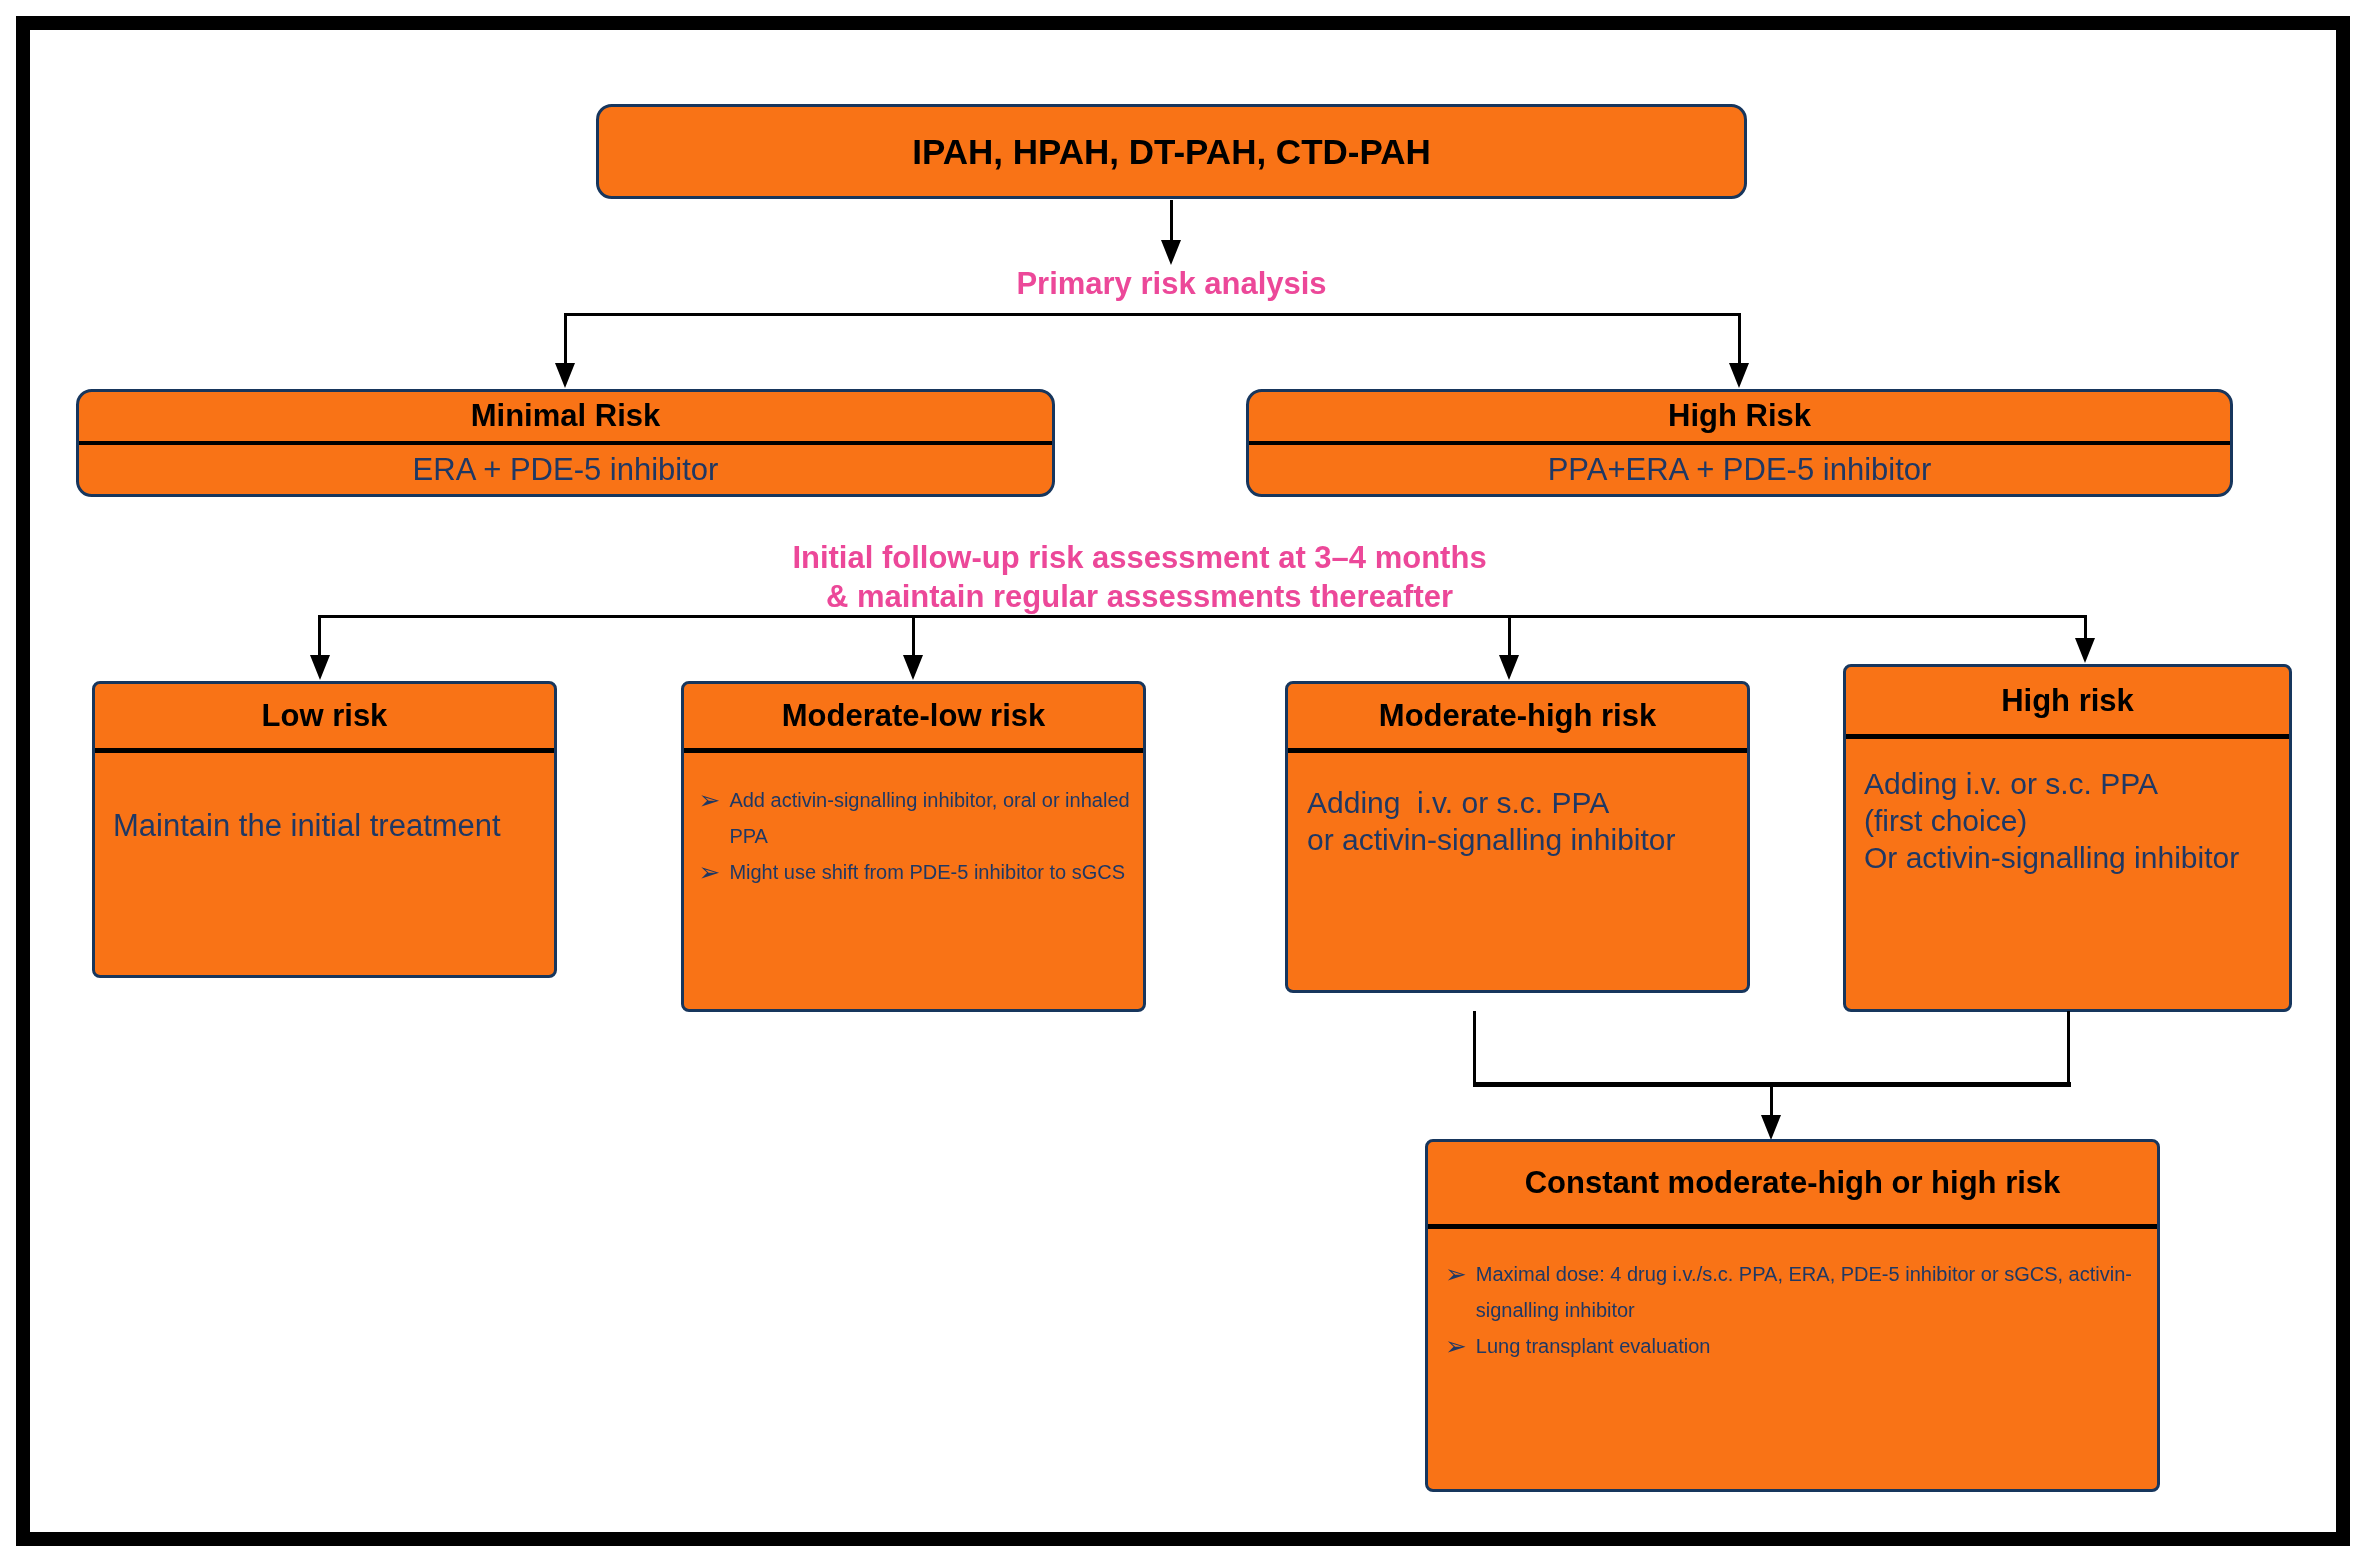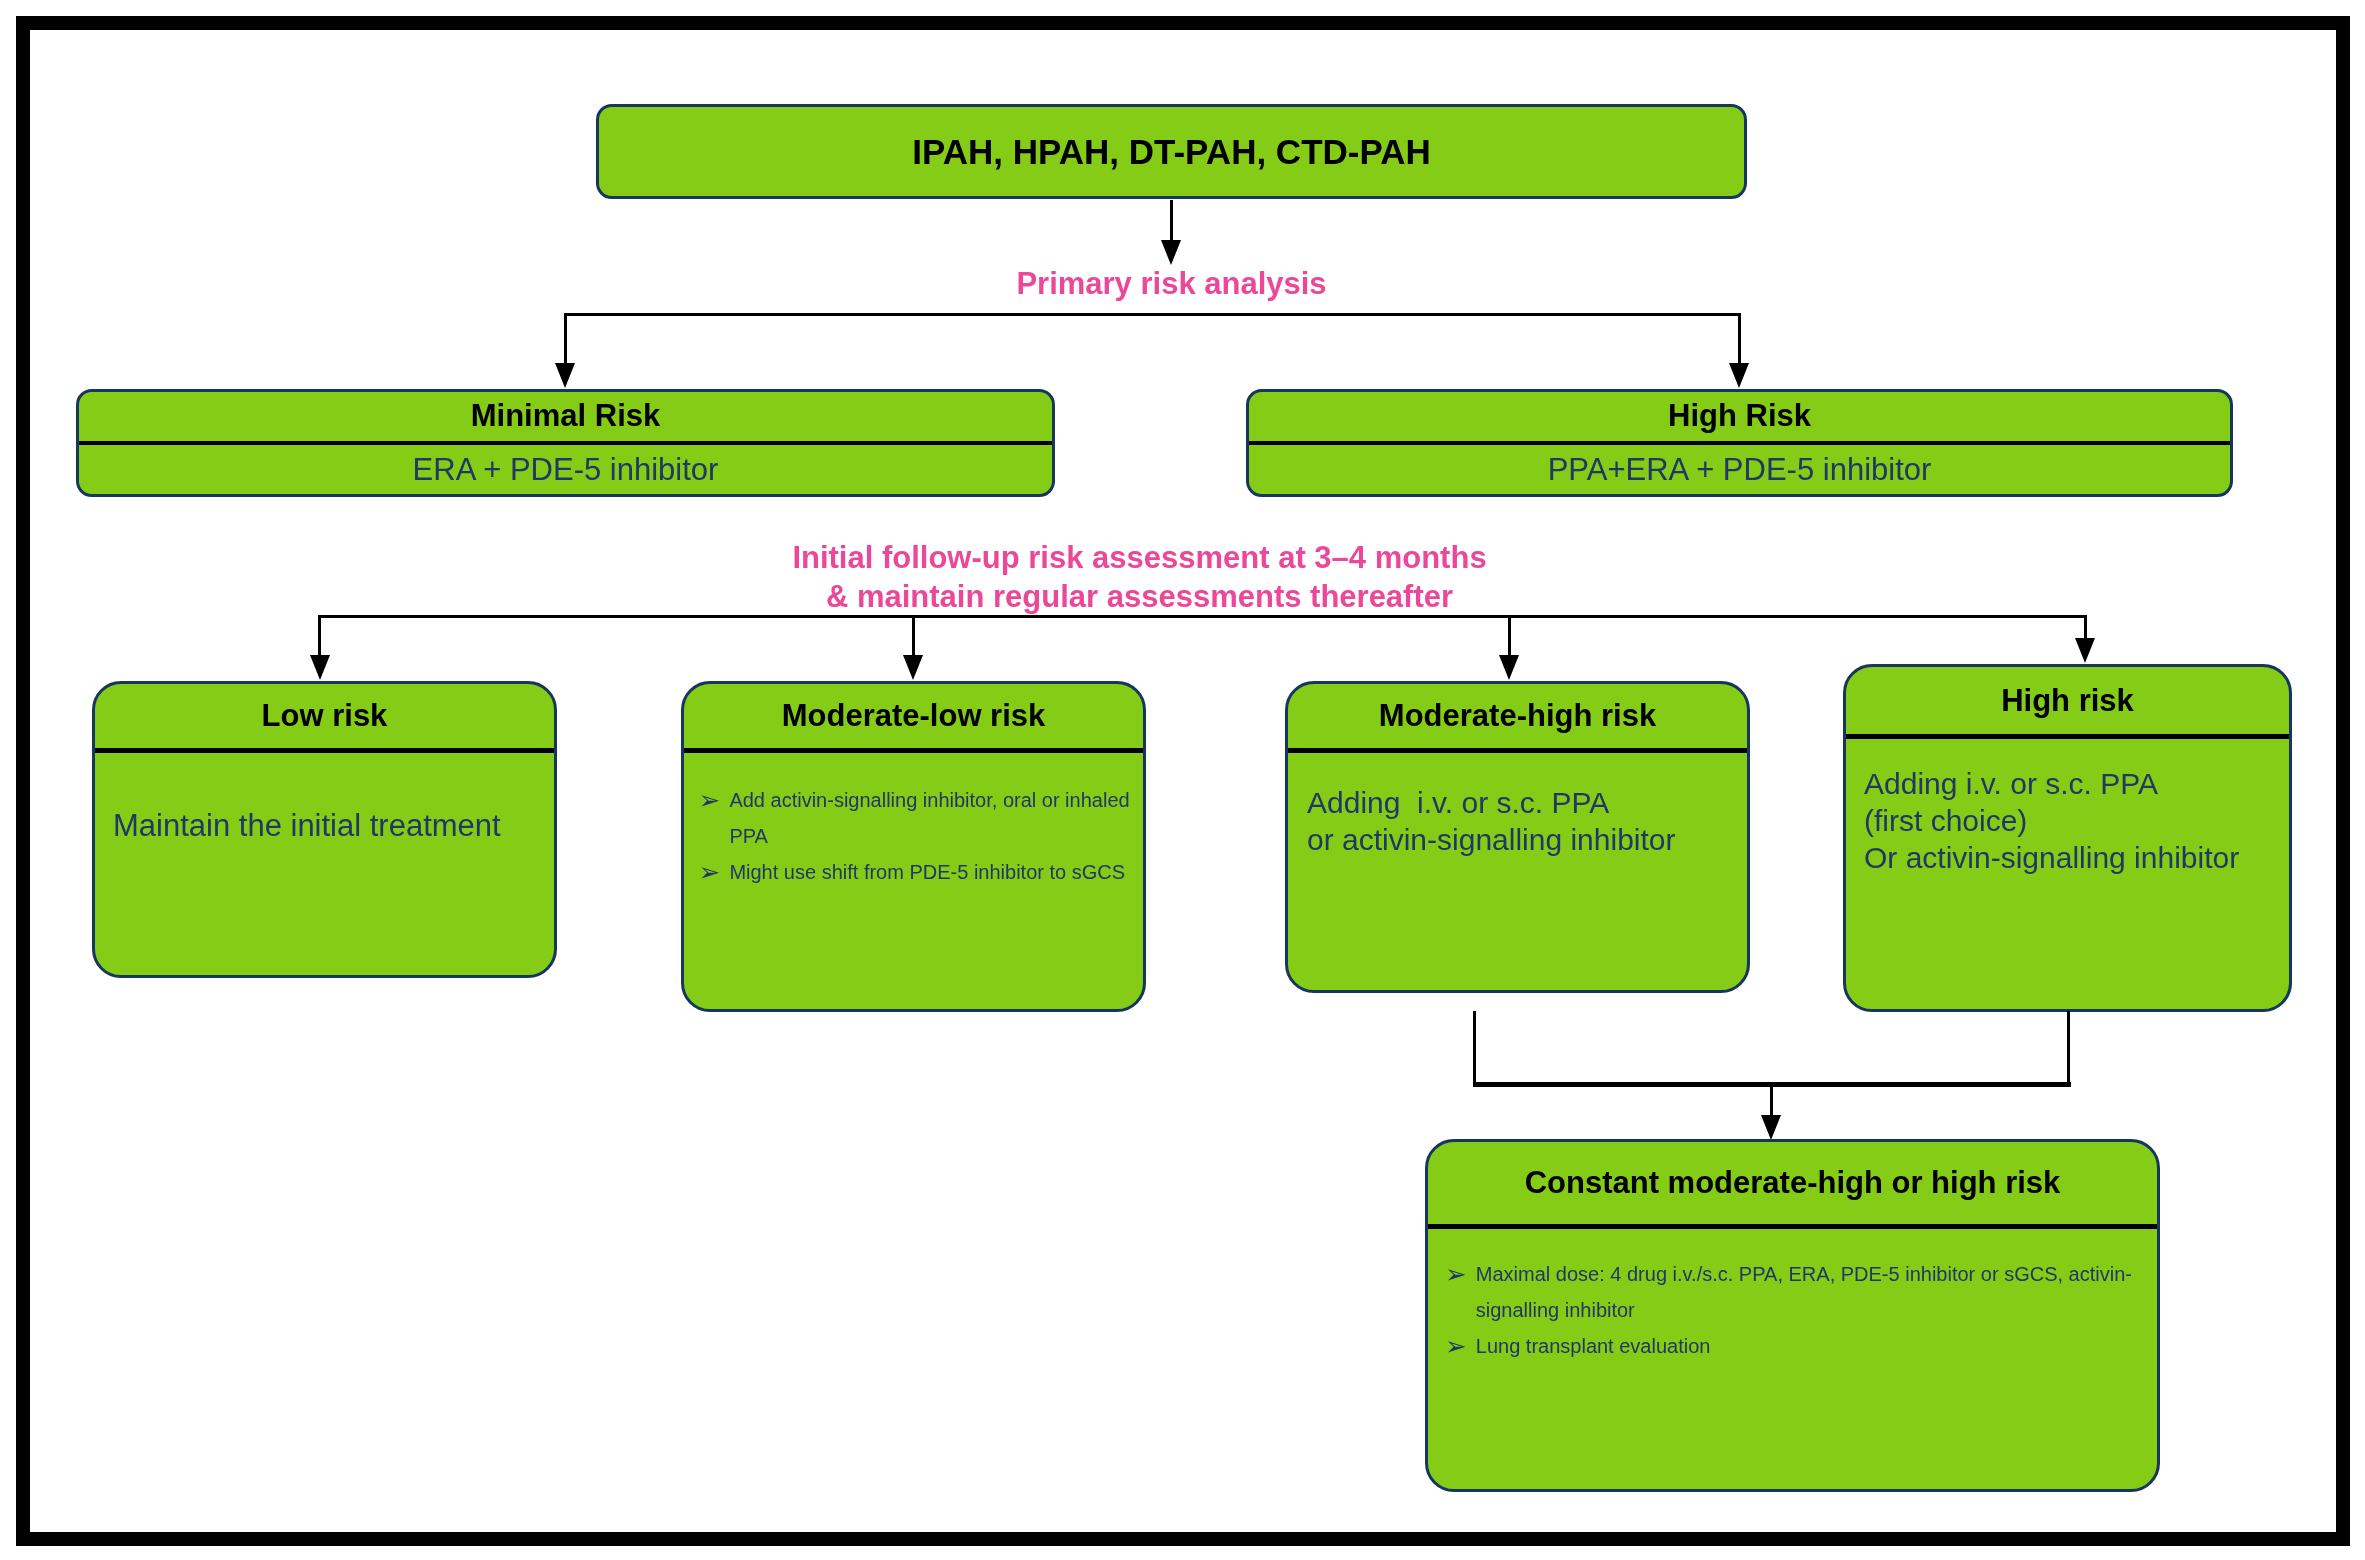--- a/index.html
+++ b/index.html
@@ -3,24 +3,24 @@
 <meta charset="utf-8">
 <style>
   html, body { margin:0; padding:0; background:#ffffff; }
   body { width:2366px; height:1561px; overflow:hidden;
          font-family:"Liberation Sans","DejaVu Sans",sans-serif; }
   #canvas { position:relative; width:2366px; height:1561px; background:#ffffff; }
 
   .frame { position:absolute; left:15.7px; top:15.7px; width:2334px; height:1530px;
            border:14.6px solid #000; box-sizing:border-box; background:transparent; }
 
-  .box { position:absolute; box-sizing:border-box; background:#84cc16;
+  .box { position:absolute; box-sizing:border-box; background:#f97316;
          border:3.9px solid #17365D; display:flex; flex-direction:column; }
   .r28 { border-radius:15.7px; }
-  .r60 { border-radius:29px; }
+  .r60 { border-radius:8px; }
 
   .title { font-weight:bold; color:#000; text-align:center; }
   .divider { height:4.5px; background:#000; flex:0 0 auto; }
 
   .split-title { flex:1; display:flex; align-items:center; justify-content:center;
                  font-weight:bold; font-size:31px; color:#000; }
   .split-content { flex:1; display:flex; align-items:center; justify-content:center;
                    font-size:31px; color:#1F3864; white-space:pre-wrap; }
 
   .node-title { flex:0 0 auto; display:flex; align-items:center; justify-content:center;

